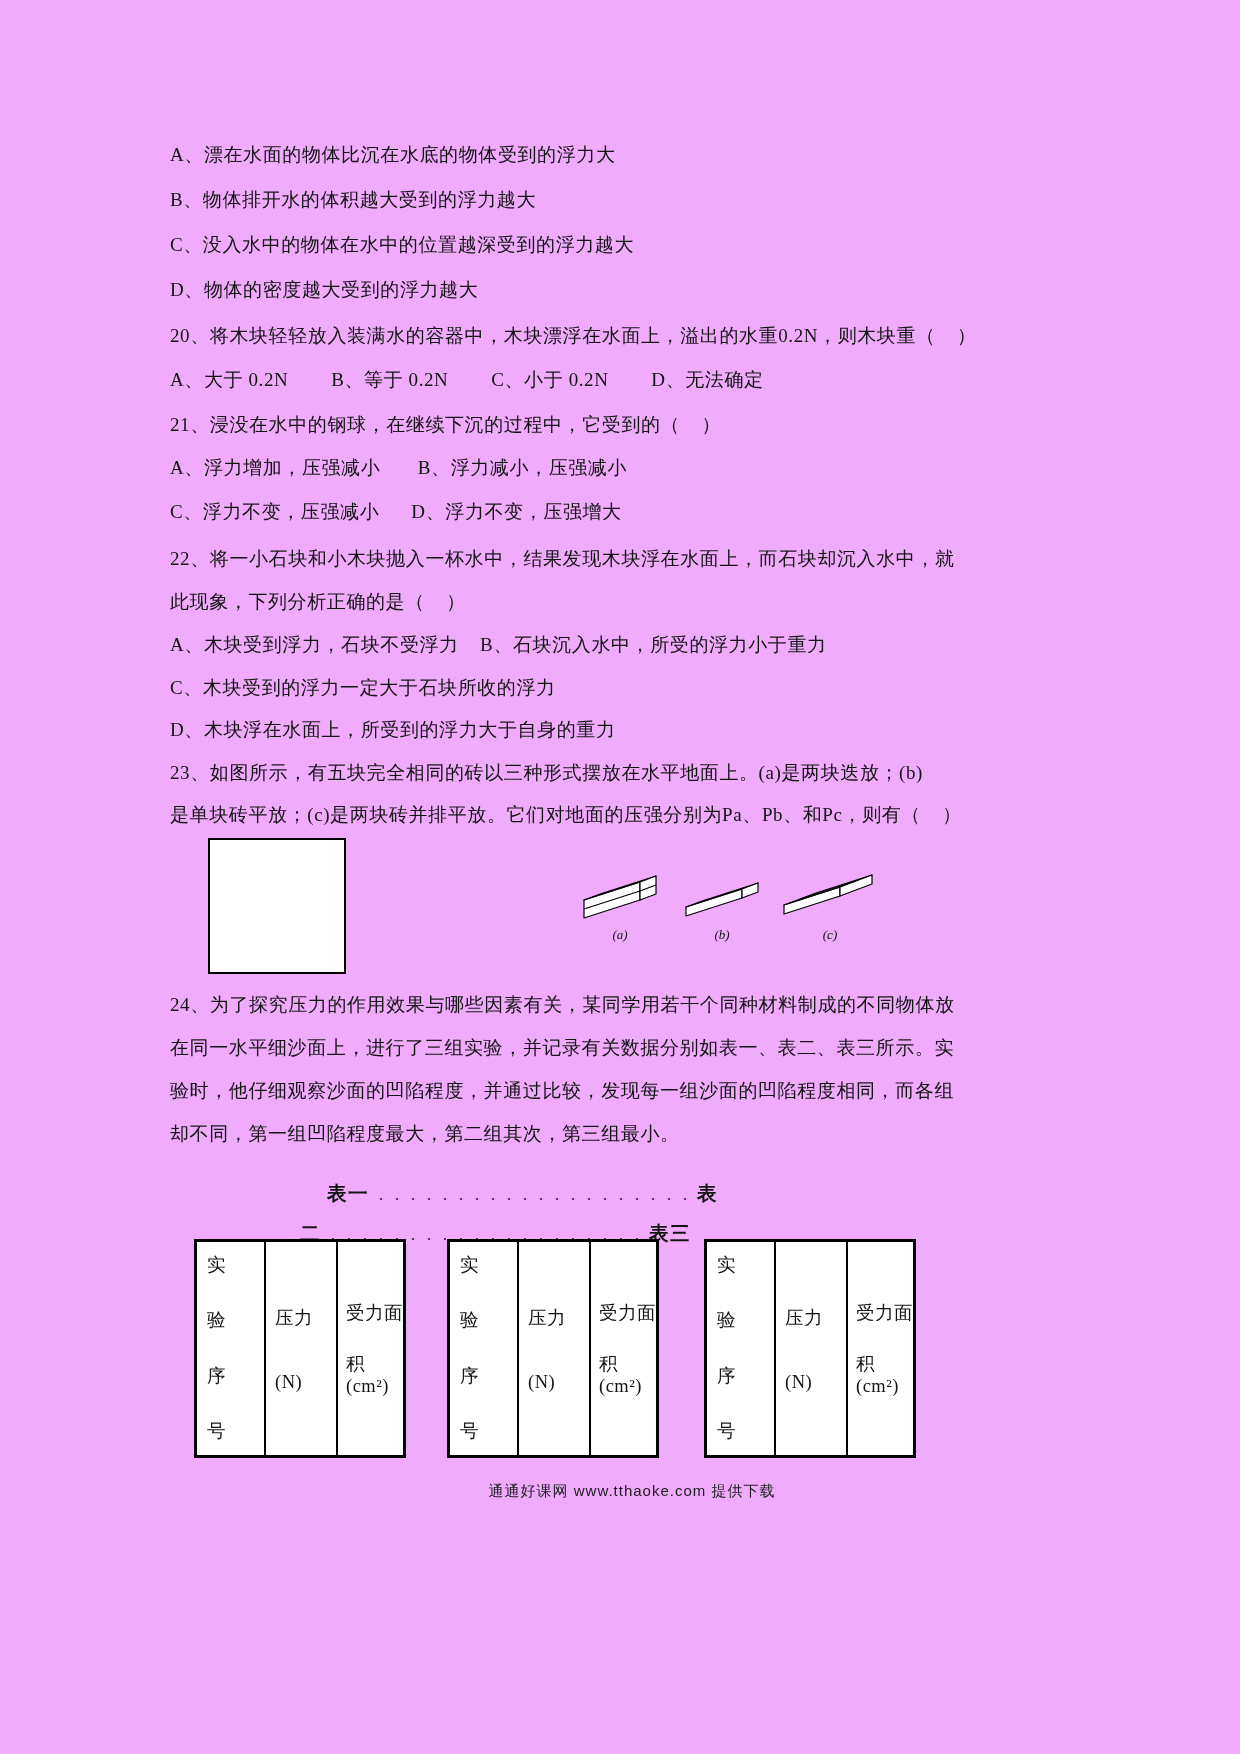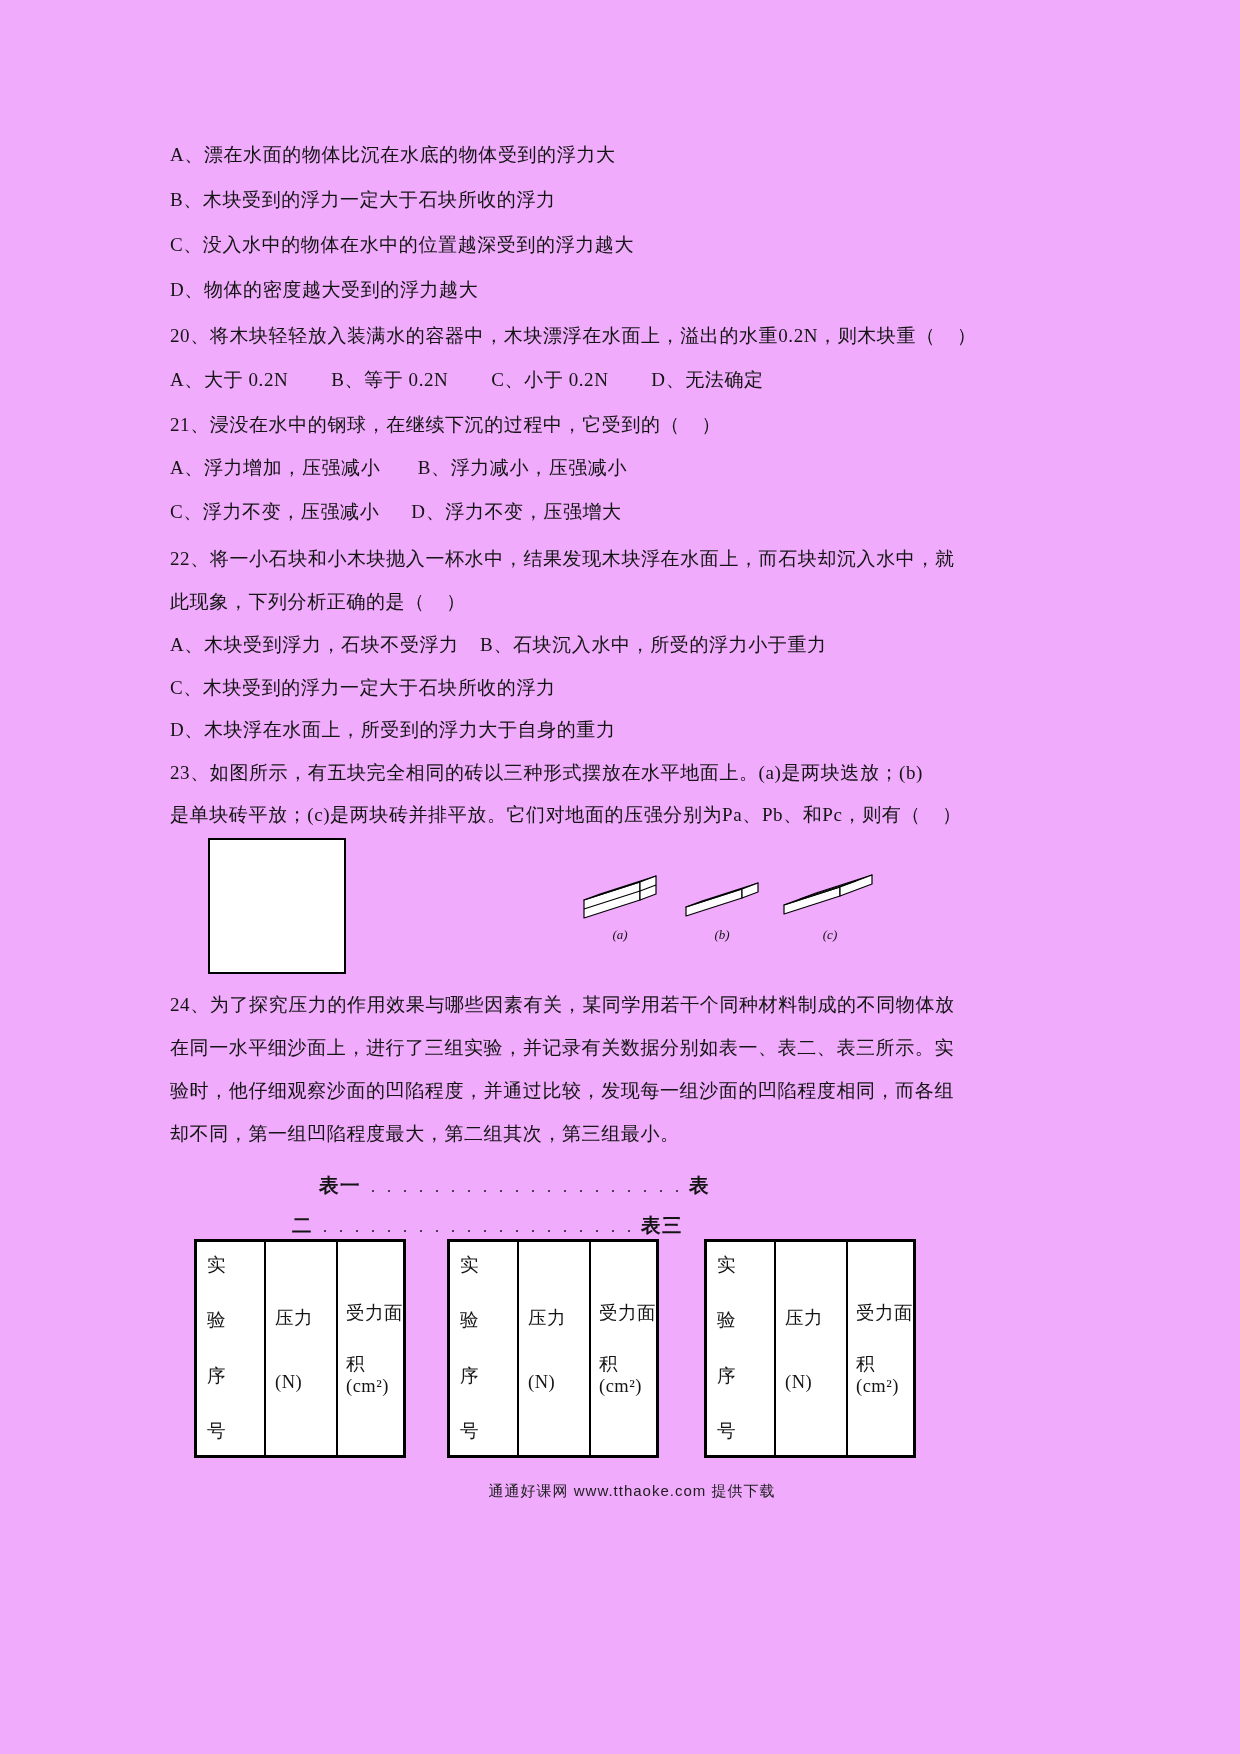--- a/index.html
+++ b/index.html
@@ -16,21 +16,21 @@
     position: absolute;
     left: 170px;
     margin: 0;
     font-size: 19px;
     letter-spacing: 0.6px;
     line-height: 27px;
     white-space: pre;
   }
   .cap {
     position: absolute;
-    margin: 4px;
+    margin: 12px;
     font-size: 19.5px;
     line-height: 27px;
     white-space: pre;
   }
   .cap b { font-weight: bold; letter-spacing: 1.5px; }
   .cap .dots { font-weight: normal; font-size: 16px; padding: 0 10px; color: #141414; }
 
   
   .sq {
     position: absolute;
@@ -86,21 +86,21 @@
     font-family: "Liberation Sans", "DejaVu Sans", sans-serif;
     padding-left: 12px;
   }
 </style>
 </head>
 <body>
 
 <div class="page">
 
   <p class="ln" style="top:141px">A、漂在水面的物体比沉在水底的物体受到的浮力大</p>
-  <p class="ln" style="top:186px">B、木块受到的浮力一定大于石块所收的浮力</p>
+  <p class="ln" style="top:186px">B、物体排开水的体积越大受到的浮力越大</p>
   <p class="ln" style="top:231px">C、没入水中的物体在水中的位置越深受到的浮力越大</p>
   <p class="ln" style="top:276px">D、物体的密度越大受到的浮力越大</p>
 
   <p class="ln" style="top:322px">20、将木块轻轻放入装满水的容器中，木块漂浮在水面上，溢出的水重0.2N，则木块重（    ）</p>
   <p class="ln" style="top:366px">A、大于 0.2N        B、等于 0.2N        C、小于 0.2N        D、无法确定</p>
 
   <p class="ln" style="top:411px">21、浸没在水中的钢球，在继续下沉的过程中，它受到的（    ）</p>
   <p class="ln" style="top:454px">A、浮力增加，压强减小       B、浮力减小，压强减小</p>
   <p class="ln" style="top:498px">C、浮力不变，压强减小      D、浮力不变，压强增大</p>
 

